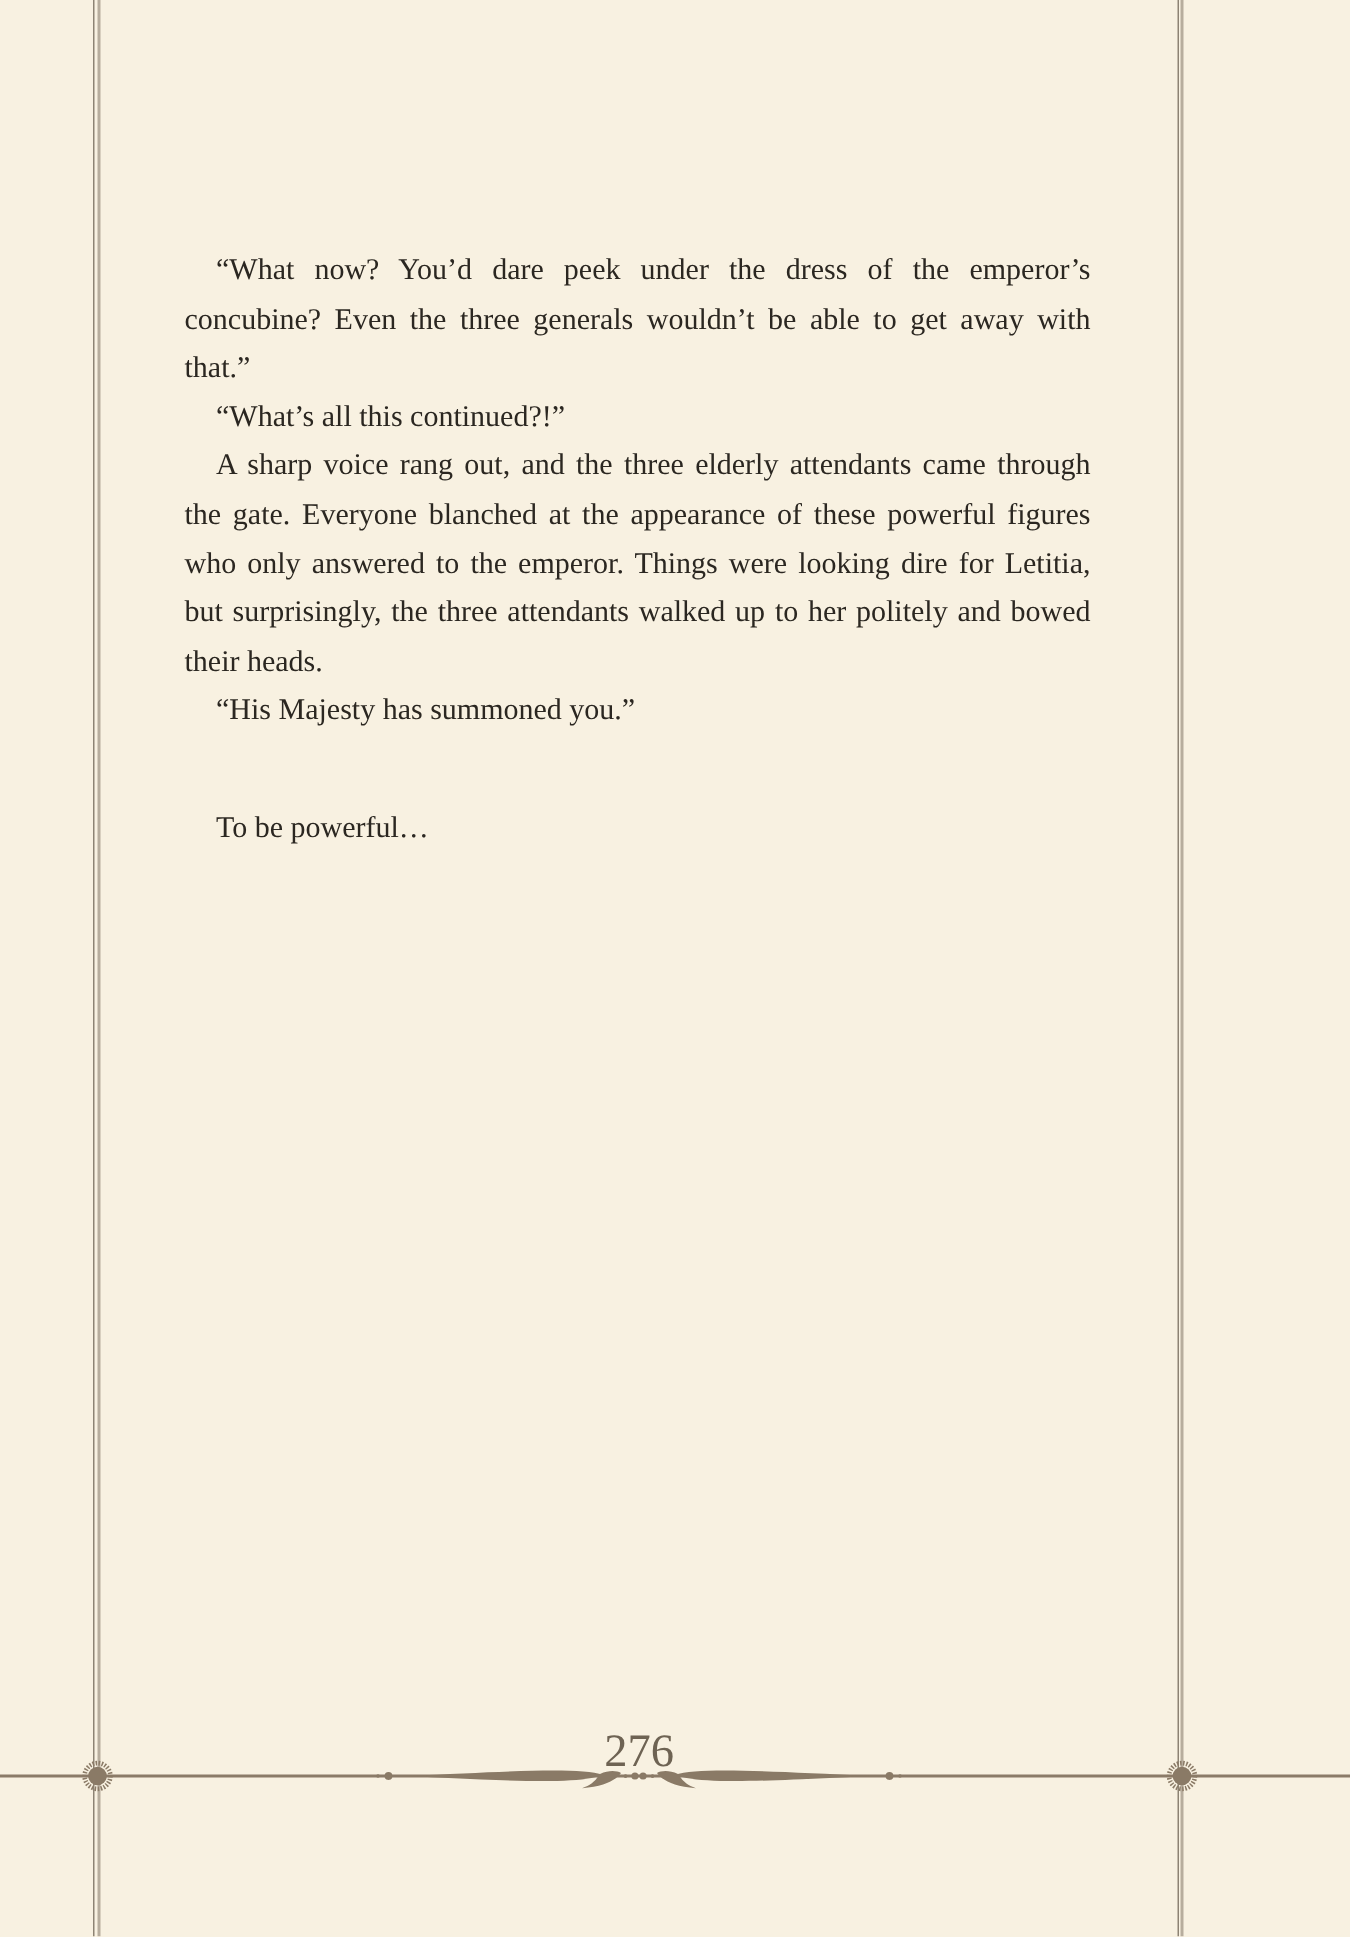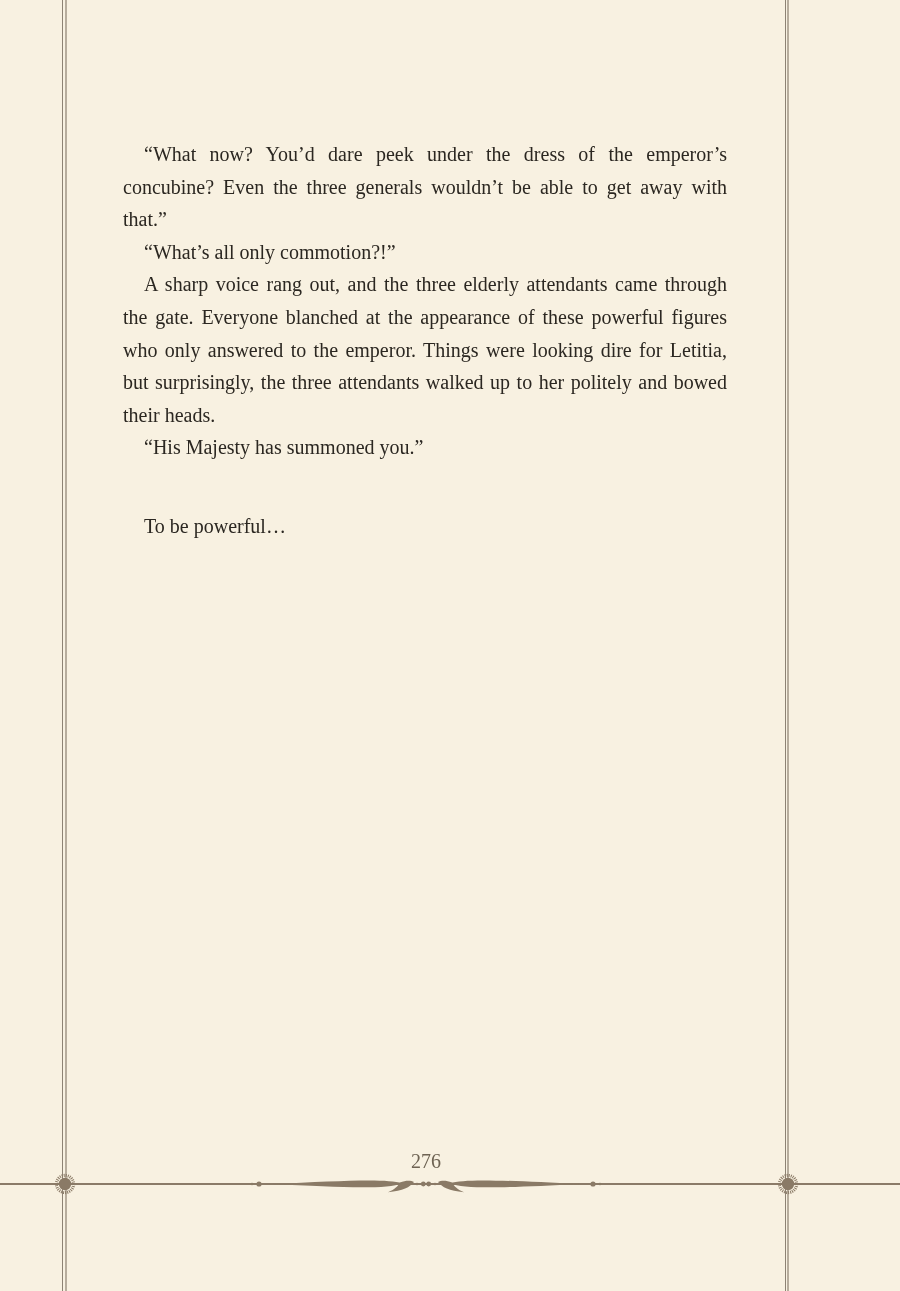--- a/index.html
+++ b/index.html
@@ -25,21 +25,21 @@
   .vline.light { width: 2px;  background: #b7ad9d; }
   .vl-left-dark   { left: 62px;  }
   .vl-left-light  { left: 65px;  }
   .vl-right-dark  { left: 785px; }
   .vl-right-light { left: 787px; }
 
   
   .text-block {
     position: absolute;
     left: 123px;
-    top: 138px;
+    top: 164px;
     width: 604px;
     font-size: 20px;
     line-height: 32.6px;
     color: #2b2721;
     text-align: justify;
   }
   .text-block p {
     margin: 0;
     text-indent: 21px;
   }
@@ -51,21 +51,21 @@
     font-style: italic;
   }
 
   
   .page-number {
     position: absolute;
     left: 63px;
     top: 1151px;
     width: 726px;
     text-align: center;
-    font-size: 20px;
+    font-size: 31px;
     line-height: 1;
     color: #6e6353;
     font-variant-numeric: oldstyle-nums;
   }
   .footer-rule {
     position: absolute;
     left: 0;
     top: 1183px;
     width: 900px;
     height: 1.5px;
@@ -92,21 +92,21 @@
 
 <div>
 
   <div class="vline dark vl-left-dark"></div>
   <div class="vline light vl-left-light"></div>
   <div class="vline dark vl-right-dark"></div>
   <div class="vline light vl-right-light"></div>
 
   <main class="text-block">
     <p>“What now? You’d dare peek under the dress of the emperor’s concubine? Even the three generals wouldn’t be able to get away with that.”</p>
-    <p>“What’s all only commotion?!”</p>
+    <p>“What’s all this continued?!”</p>
     <p>A sharp voice rang out, and the three elderly attendants came through the gate. Everyone blanched at the appearance of these powerful figures who only answered to the emperor. Things were looking dire for Letitia, but surprisingly, the three attendants walked up to her politely and bowed their heads.</p>
     <p>“His Majesty has summoned you.”</p>
     <p class="continued">To be powerful…</p>
   </main>
 
   <div class="page-number">276</div>
 
   <div class="footer-rule"></div>
 
   <svg class="sunburst left" viewBox="0 0 30 30" aria-hidden="true">

